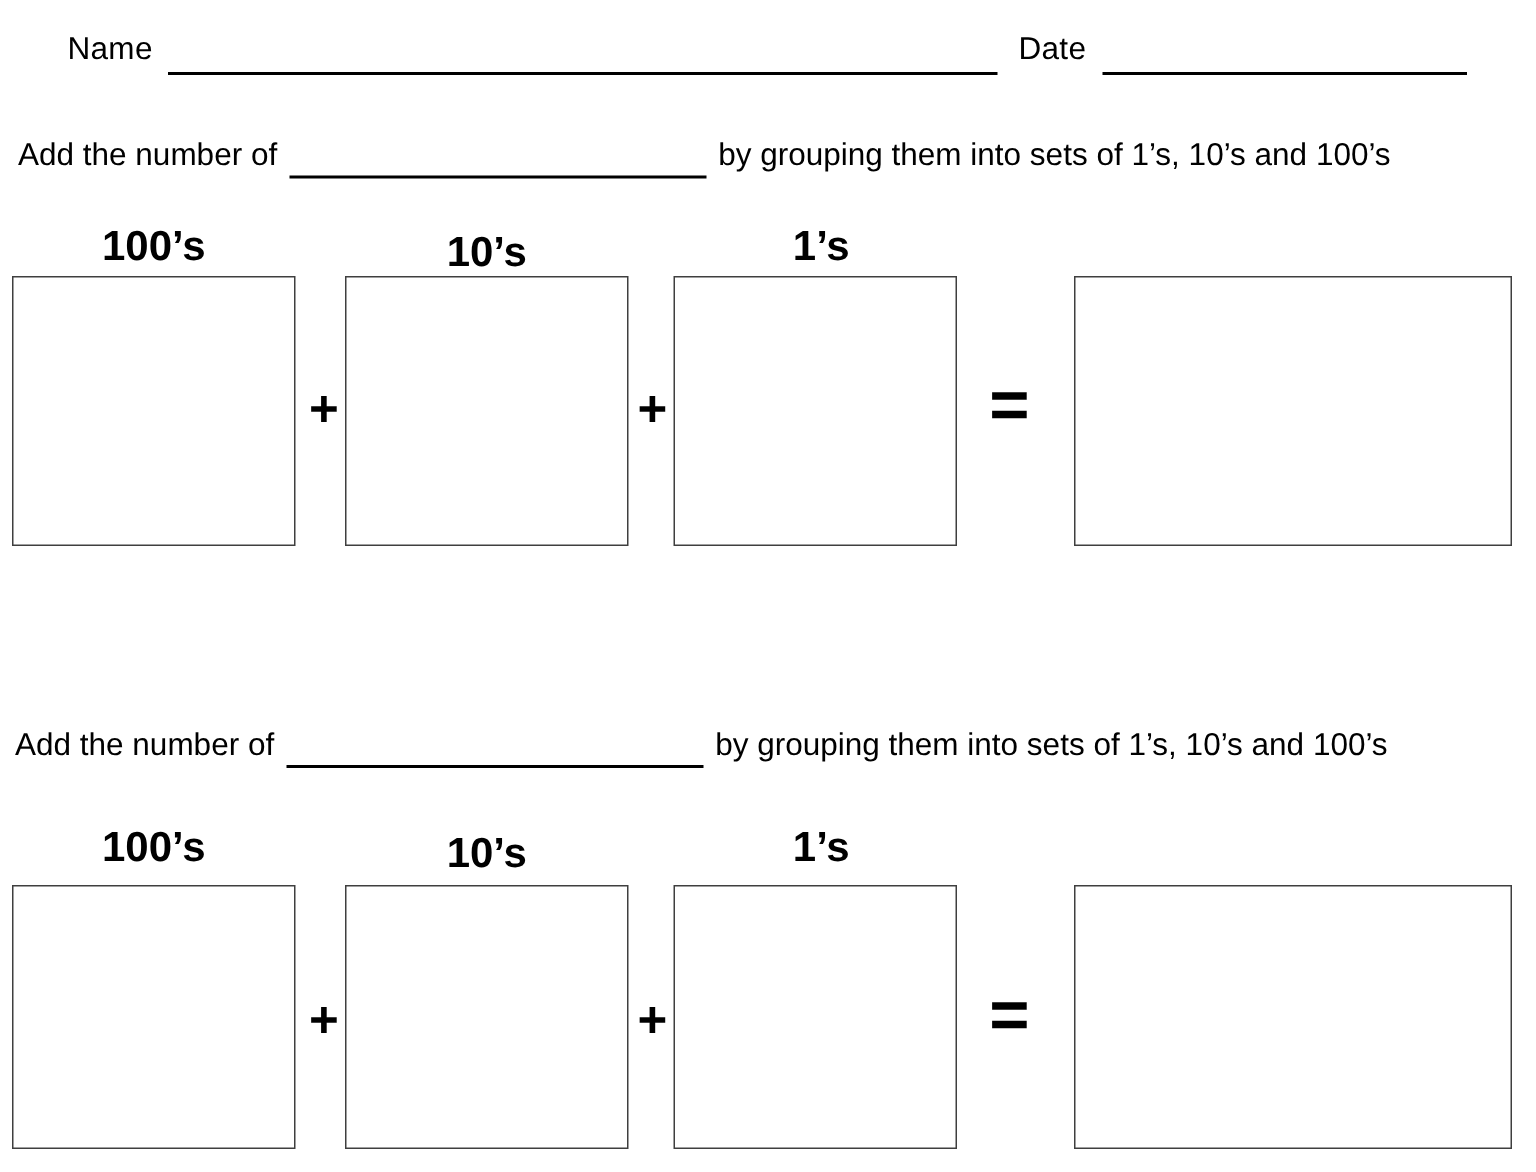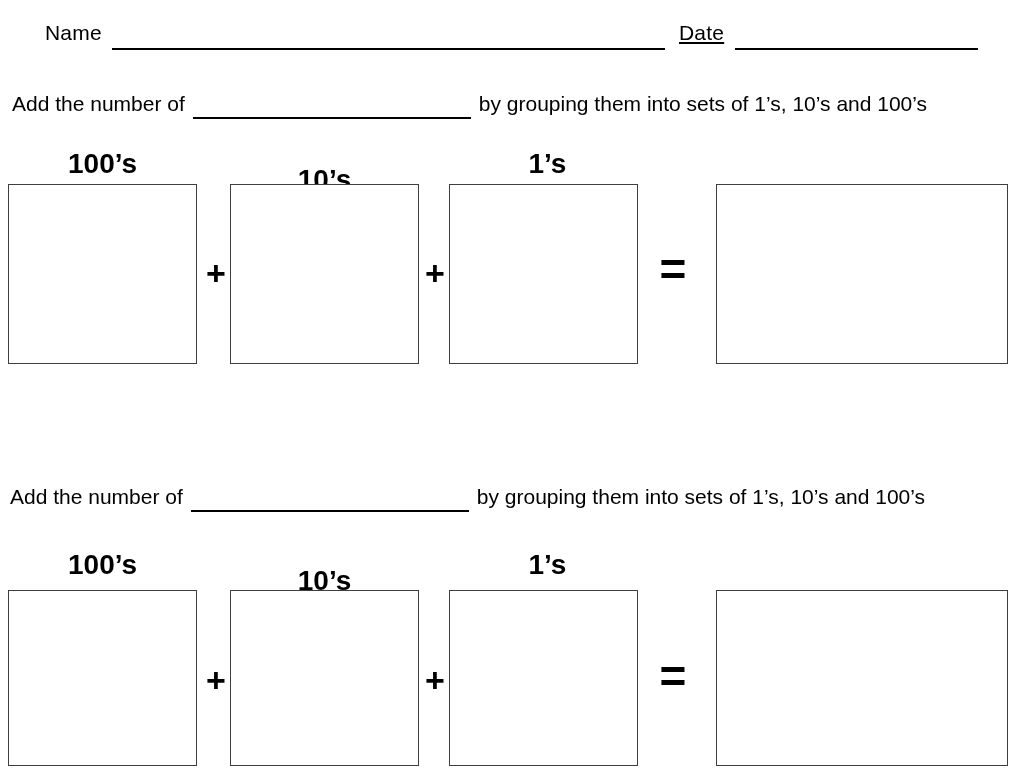--- a/index.html
+++ b/index.html
@@ -34,21 +34,21 @@
   }
   .hdr-label {
     position: absolute;
     font-size: 21px;
     line-height: 26px;
     letter-spacing: 0.2px;
     white-space: nowrap;
     text-align: center;
   }
   .name-label { left: 45px; top: 12px; }
-  .date-label { left: 679px; top: 12px; text-decoration: underline; }
+  .date-label { left: 679px; top: 12px; }
 
   .rule {
     position: absolute;
     height: 0;
     border-bottom: 2px solid #000000;
   }
   .name-rule { left: 112px; top: 40px; width: 553px; }
   .date-rule { left: 735px; top: 40px; width: 243px; }
 
   
@@ -78,21 +78,21 @@
 
   .col-head {
     position: absolute;
     font-size: 28px;
     font-weight: bold;
     line-height: 32px;
     text-align: center;
     white-space: nowrap;
   }
   .head-h { left: 8px;   top: 0; width: 189px; }
-  .head-t { left: 230px; top: 16px; width: 189px; }
+  .head-t { left: 230px; top: 4px; width: 189px; }
   .head-o { left: 453px; top: 0; width: 189px; }
 
   .pv-box {
     position: absolute;
     background: #ffffff;
     border: 1px solid #3f3f3f;
     box-sizing: border-box;
   }
   .box-h { left: 8px;   width: 189px; }
   .box-t { left: 230px; width: 189px; }

